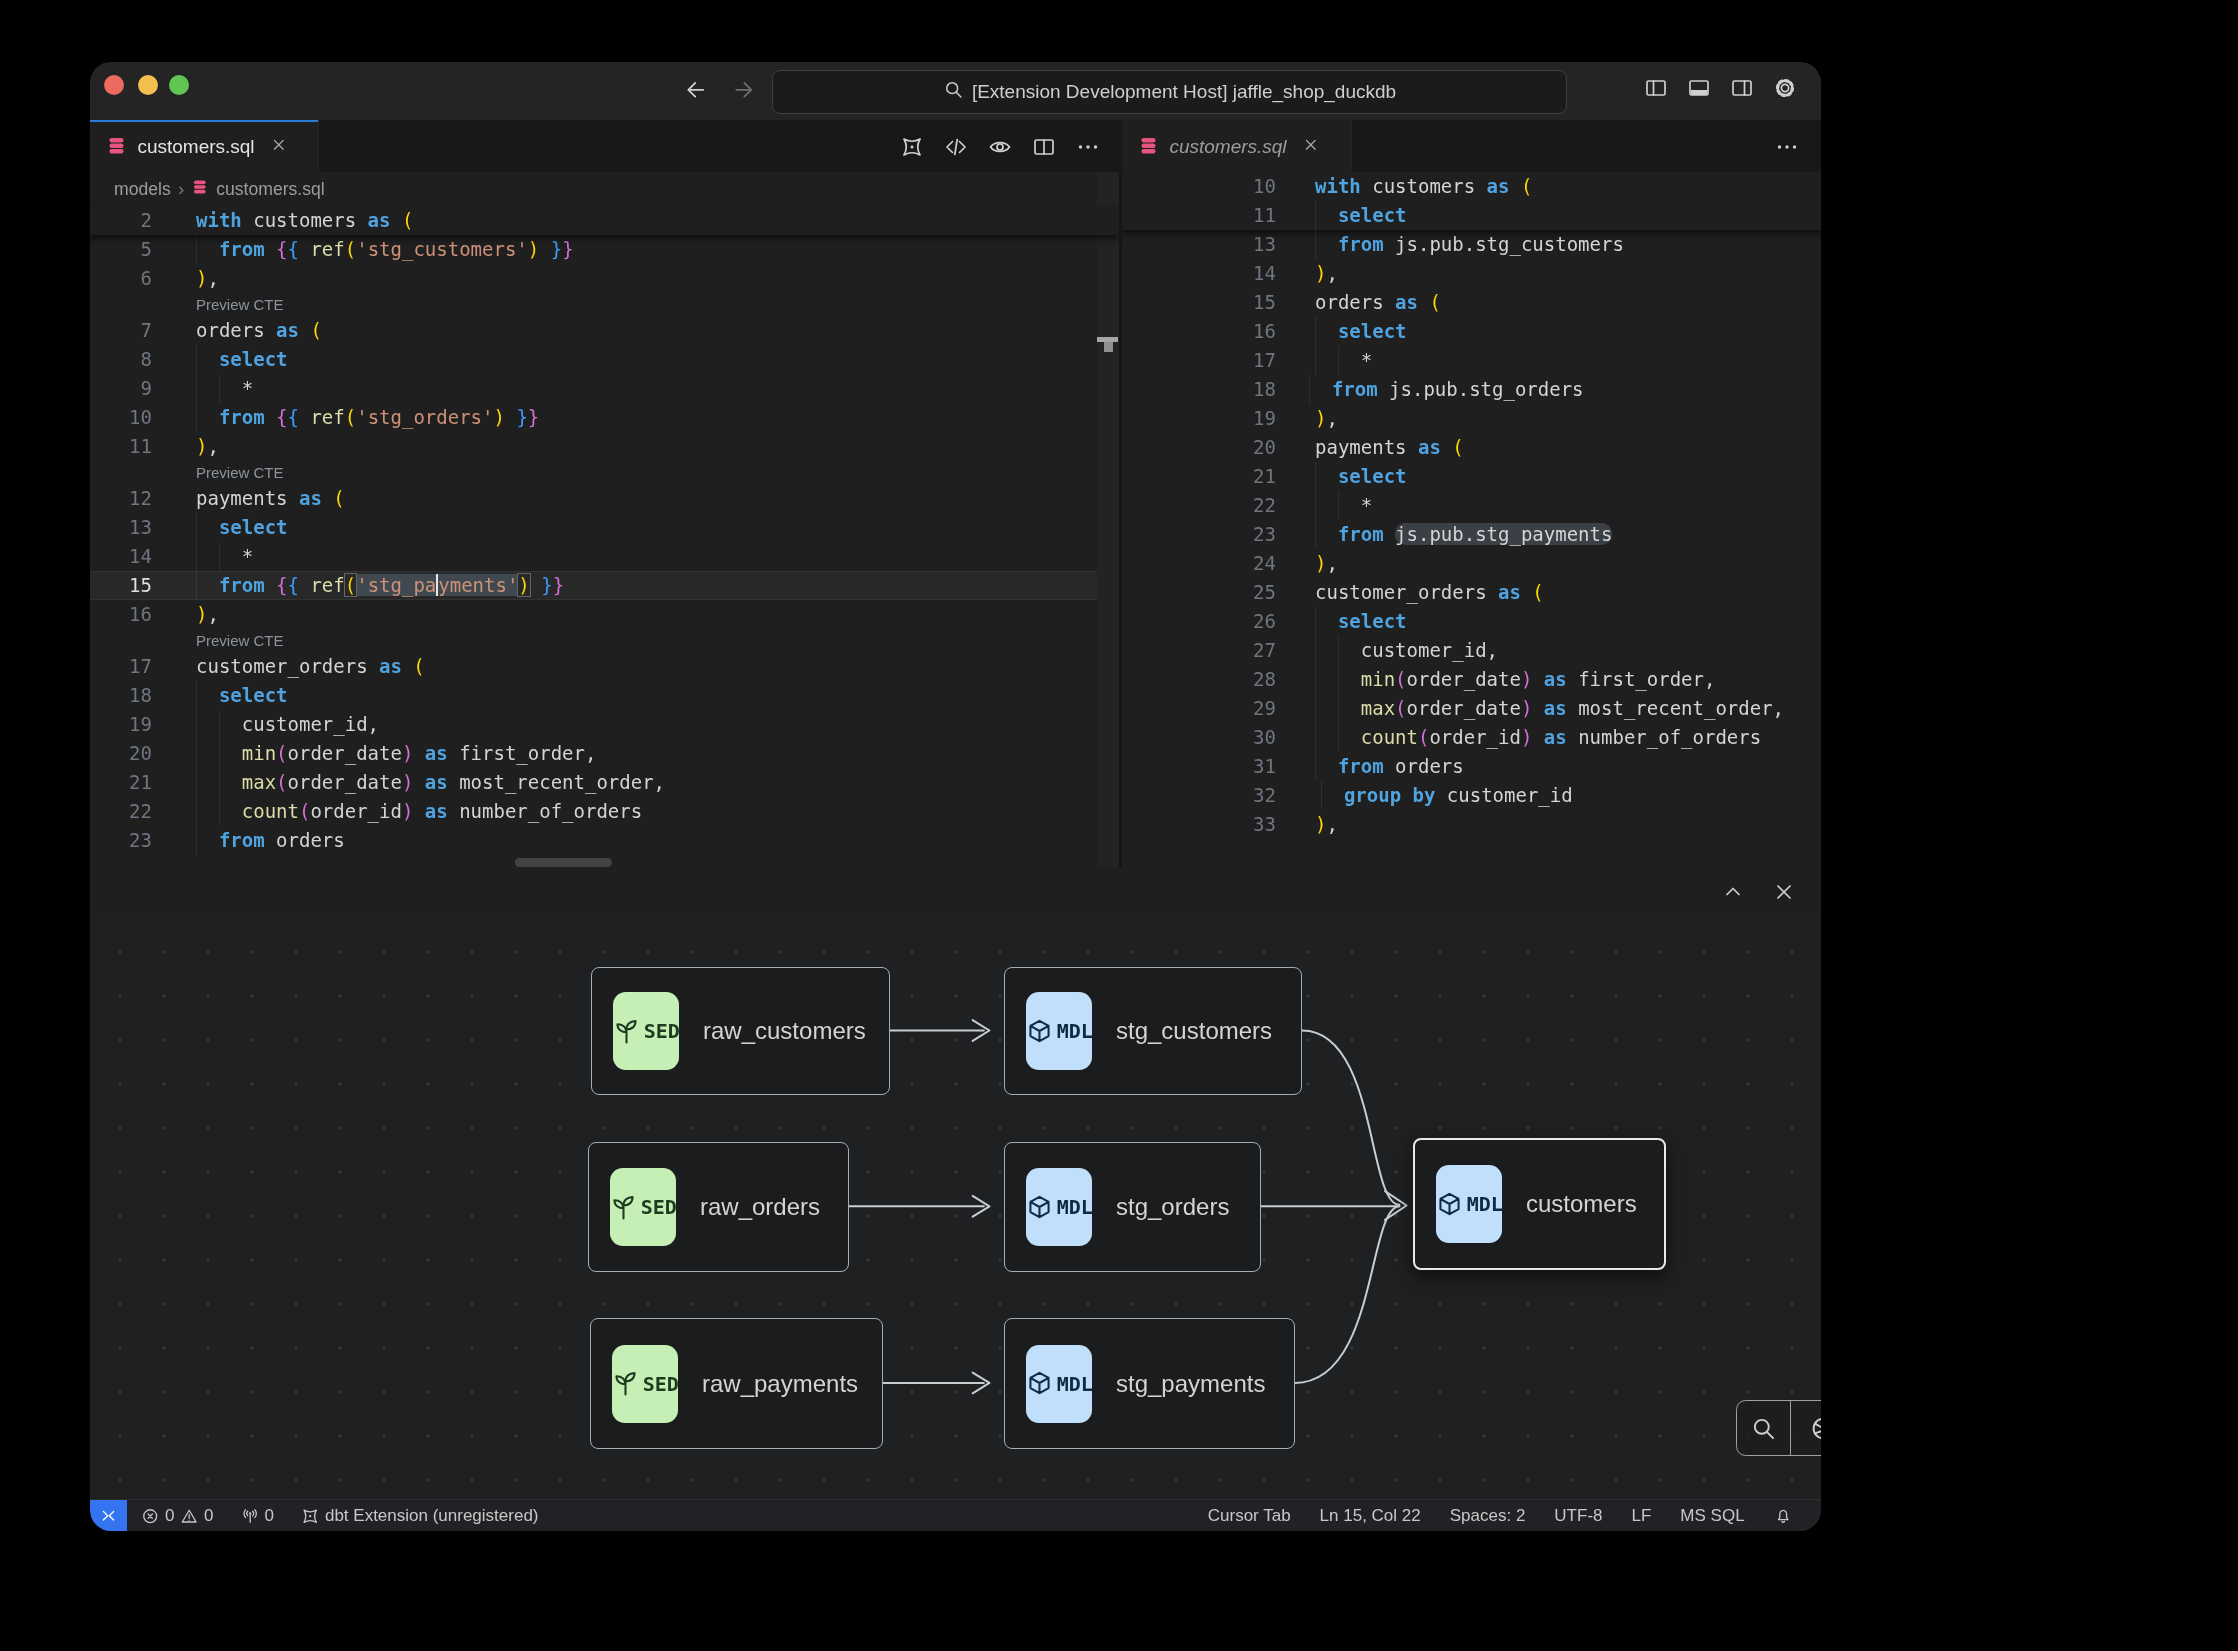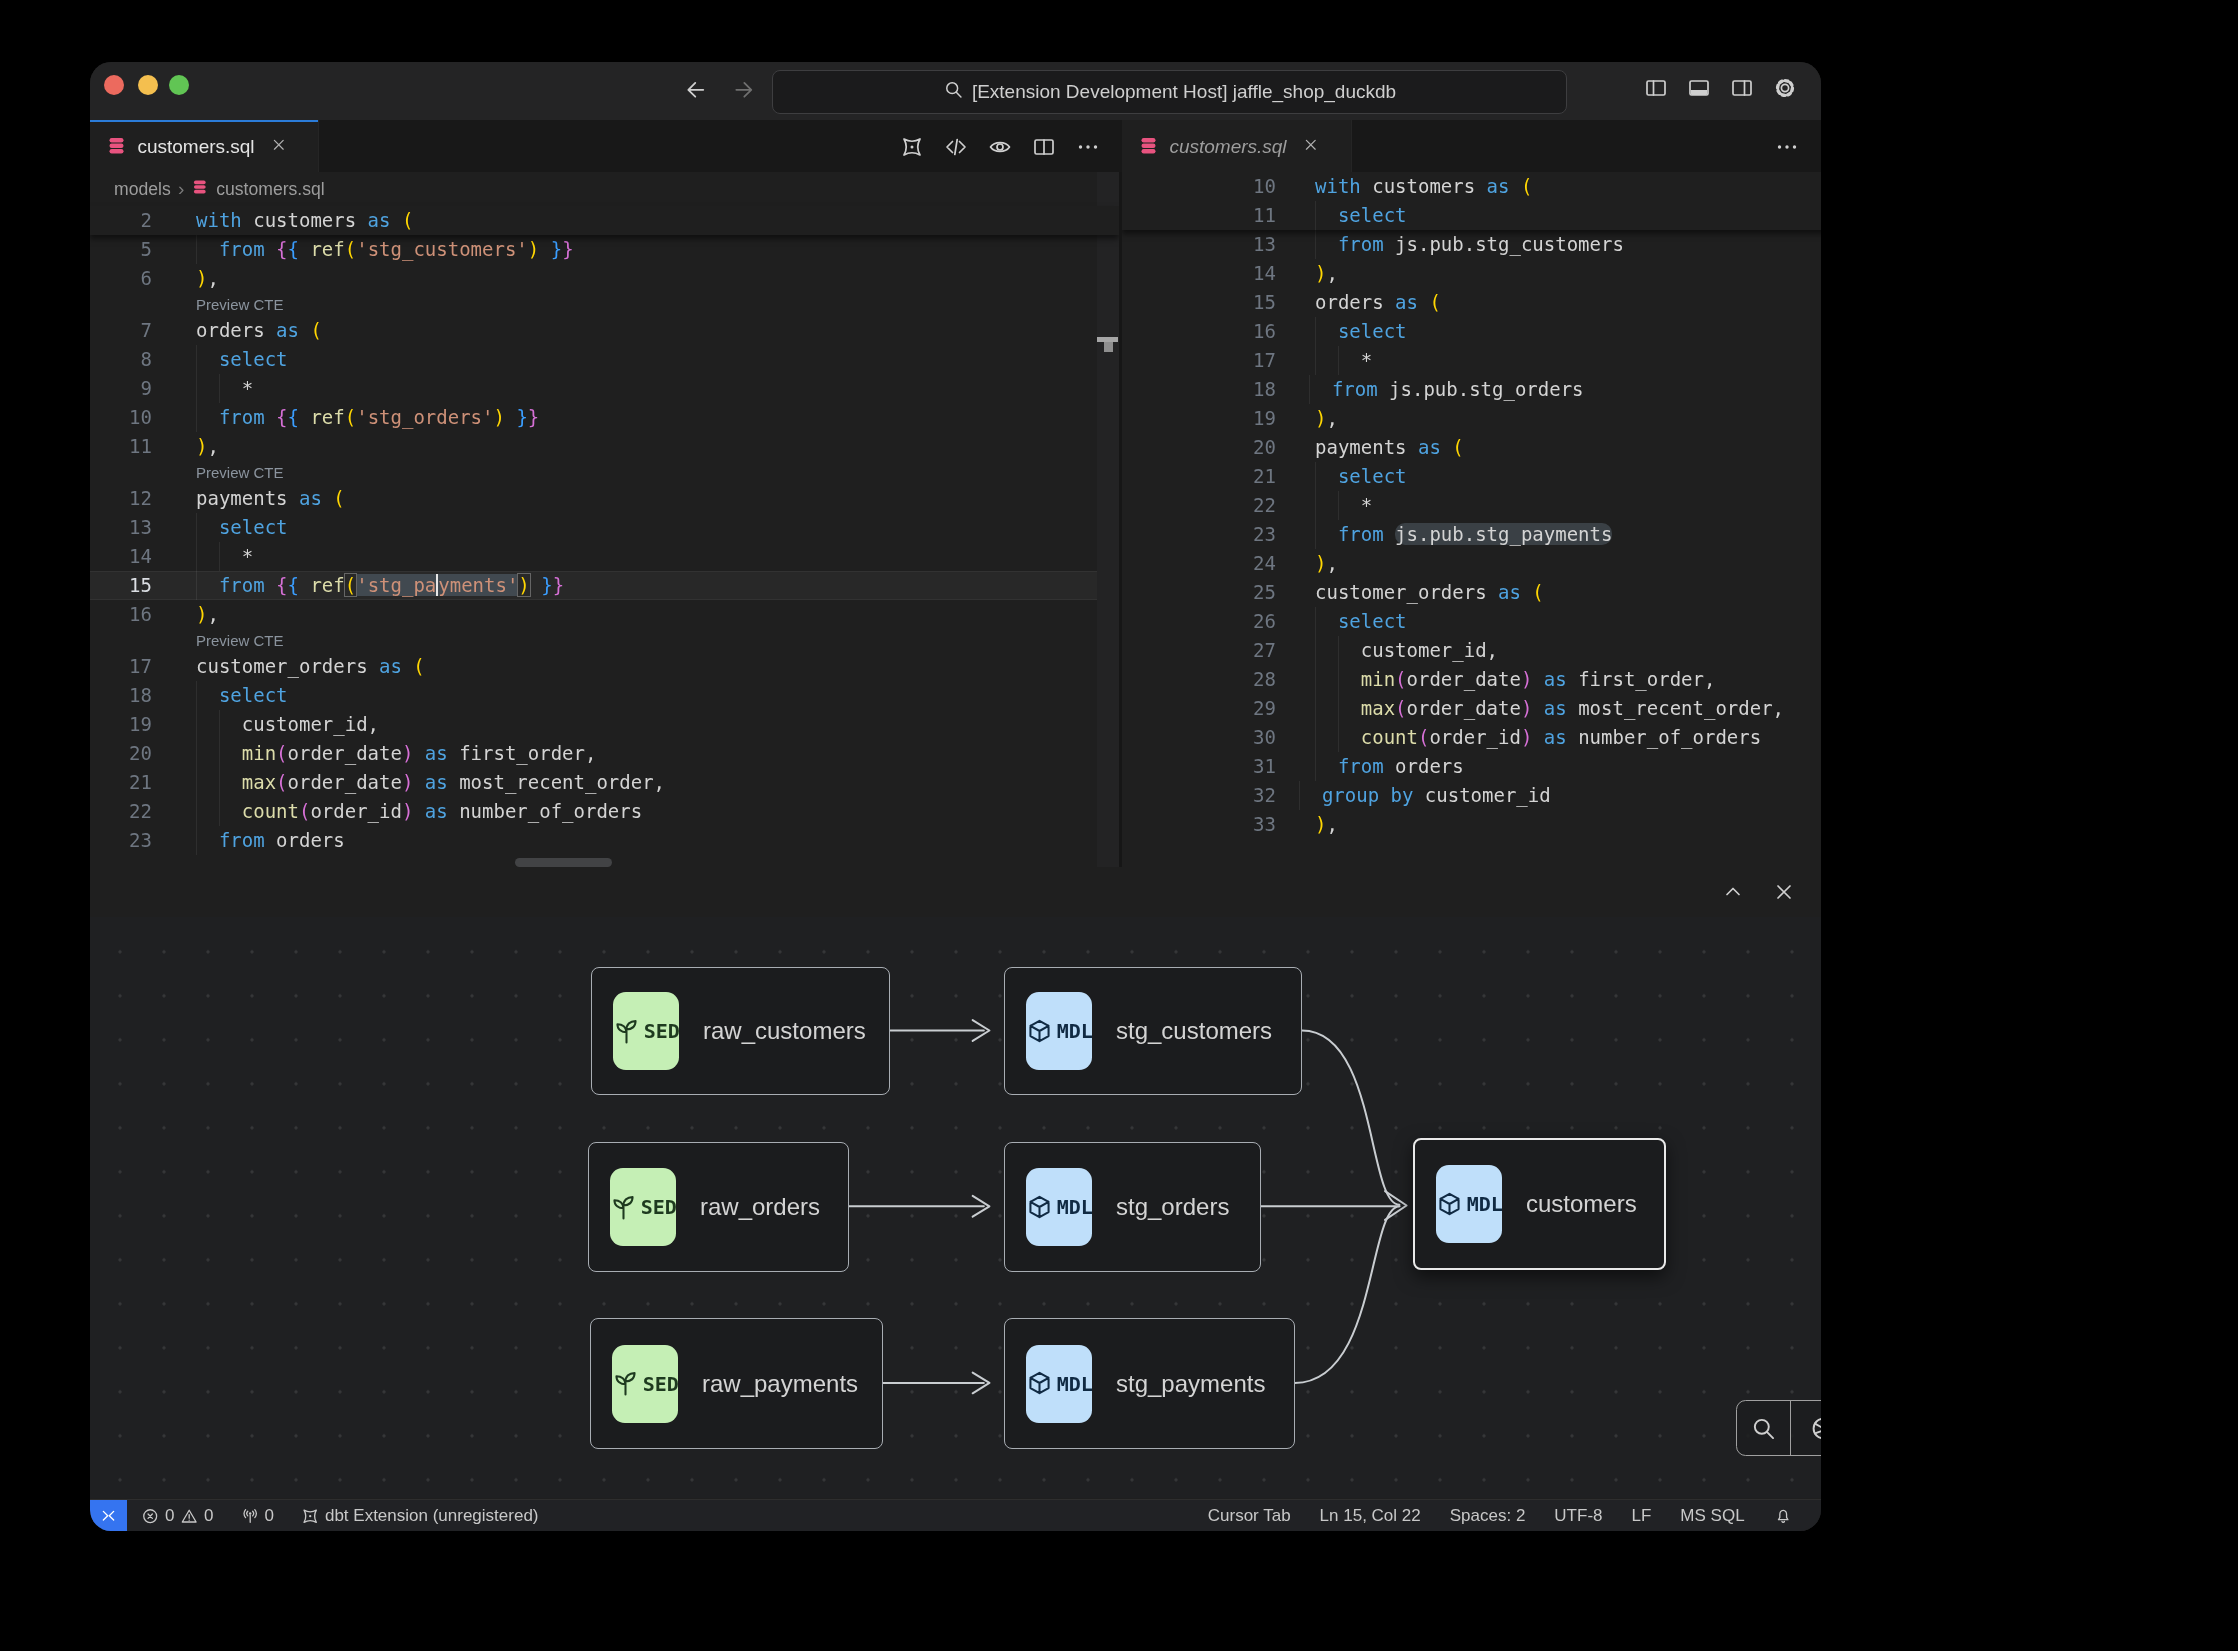--- a/index.html
+++ b/index.html
@@ -32,21 +32,21 @@
   #breadcrumb{position:absolute;left:24px;top:0;height:34px;display:flex;align-items:center;gap:7.2px;font-size:17.6px;color:#9d9d9d;}
   .sticky{position:absolute;left:0;width:100%;background:#1f1f1f;box-shadow:0 4px 5.6px rgba(0,0,0,.5);z-index:5;}
   .rowswrap{position:absolute;left:0;width:100%;}
   .crow{position:relative;height:29px;line-height:29px;font-family:"DejaVu Sans Mono",monospace;font-size:19px;white-space:pre;}
   .crow.active{background:rgba(255,255,255,.045);box-shadow:inset 0 0.8px 0 rgba(255,255,255,.07), inset 0 -0.8px 0 rgba(255,255,255,.07);}
   .lensrow{position:relative;height:23px;line-height:23px;font-size:15px;color:#8b949e;}
   .ln{position:absolute;left:0;top:0;text-align:right;color:#6e7681;font-family:"DejaVu Sans Mono",monospace;font-size:19px;}
   .crow.active .ln{color:#dbdee3;}
   .codeline{position:absolute;top:0;}
   .guide{position:absolute;top:0;width:0.8px;height:100%;background:rgba(255,255,255,.07);}
-  .tk.k{color:#4fa3e0;} .tk.i{color:#d4d4d4;} .tk.s{color:#ce9178;} .tk.f{color:#dcdcaa;}
+  .tk.k{color:#4fa3e0;font-weight:bold;} .tk.i{color:#d4d4d4;} .tk.s{color:#ce9178;} .tk.f{color:#dcdcaa;}
   .tk.g{color:#ffd602;} .tk.p{color:#d670d6;} .tk.b{color:#3b9eff;}
   .tk.sel{background:#414950;}
   .tk.hl{background:#3a4045;border-radius:10px;}
   .tk.bm{outline:0.8px solid #656565;outline-offset:-0.8px;}
   .caret{display:inline-block;width:2px;height:22.4px;background:#e7e7e7;vertical-align:-4px;}
   
   #l-lane{position:absolute;right:0;top:0;width:22.4px;height:695px;background:#232324;}
   #l-marker-bar{position:absolute;right:0.8px;top:165px;width:21.6px;height:4.8px;background:#a6a6a6;}
   #l-marker-sq{position:absolute;right:6.4px;top:170px;width:8.8px;height:9.6px;background:#8f8f8f;}
   #l-hthumb{position:absolute;left:425px;top:686px;width:97px;height:8.8px;background:#424345;border-radius:4.8px;}
@@ -274,21 +274,21 @@
           <div class="crow"><span class="ln" style="width: 154px;">22</span><div class="codeline" style="left: 193px;"><span class="tk i">    *</span><span class="guide" style="left: 0px;"></span><span class="guide" style="left: 23px;"></span></div></div>
           <div class="crow"><span class="ln" style="width: 154px;">23</span><div class="codeline" style="left: 193px;"><span class="tk k">  from </span><span class="tk i hl">js.pub.stg_payments</span><span class="guide" style="left: 0px;"></span></div></div>
           <div class="crow"><span class="ln" style="width: 154px;">24</span><div class="codeline" style="left: 193px;"><span class="tk g">)</span><span class="tk i">,</span></div></div>
           <div class="crow"><span class="ln" style="width: 154px;">25</span><div class="codeline" style="left: 193px;"><span class="tk i">customer_orders </span><span class="tk k">as </span><span class="tk g">(</span></div></div>
           <div class="crow"><span class="ln" style="width: 154px;">26</span><div class="codeline" style="left: 193px;"><span class="tk k">  select</span><span class="guide" style="left: 0px;"></span></div></div>
           <div class="crow"><span class="ln" style="width: 154px;">27</span><div class="codeline" style="left: 193px;"><span class="tk i">    customer_id,</span><span class="guide" style="left: 0px;"></span><span class="guide" style="left: 23px;"></span></div></div>
           <div class="crow"><span class="ln" style="width: 154px;">28</span><div class="codeline" style="left: 193px;"><span class="tk i">    </span><span class="tk f">min</span><span class="tk p">(</span><span class="tk i">order_date</span><span class="tk p">)</span><span class="tk k"> as </span><span class="tk i">first_order,</span><span class="guide" style="left: 0px;"></span><span class="guide" style="left: 23px;"></span></div></div>
           <div class="crow"><span class="ln" style="width: 154px;">29</span><div class="codeline" style="left: 193px;"><span class="tk i">    </span><span class="tk f">max</span><span class="tk p">(</span><span class="tk i">order_date</span><span class="tk p">)</span><span class="tk k"> as </span><span class="tk i">most_recent_order,</span><span class="guide" style="left: 0px;"></span><span class="guide" style="left: 23px;"></span></div></div>
           <div class="crow"><span class="ln" style="width: 154px;">30</span><div class="codeline" style="left: 193px;"><span class="tk i">    </span><span class="tk f">count</span><span class="tk p">(</span><span class="tk i">order_id</span><span class="tk p">)</span><span class="tk k"> as </span><span class="tk i">number_of_orders</span><span class="guide" style="left: 0px;"></span><span class="guide" style="left: 23px;"></span></div></div>
           <div class="crow"><span class="ln" style="width: 154px;">31</span><div class="codeline" style="left: 193px;"><span class="tk k">  from </span><span class="tk i">orders</span><span class="guide" style="left: 0px;"></span></div></div>
-          <div class="crow"><span class="ln" style="width: 154px;">32</span><div class="codeline" style="left: 177px;"><span class="tk k">  group by </span><span class="tk i">customer_id</span><span class="guide" style="left: 0px;"></span></div></div>
+          <div class="crow"><span class="ln" style="width: 154px;">32</span><div class="codeline" style="left: 199px;"><span class="tk k">  group by </span><span class="tk i">customer_id</span><span class="guide" style="left: 0px;"></span></div></div>
           <div class="crow"><span class="ln" style="width: 154px;">33</span><div class="codeline" style="left: 193px;"><span class="tk g">)</span><span class="tk i">,</span></div></div>
         </div>
       <div id="r-lanetop"></div>
       <div id="r-vthumb"></div>
     </div>
   </div>
 
   <div id="panel-right">
       <span class="tbbtn">
         <svg class="ic" width="24" height="24" viewBox="0 0 24 24" style="fill:none;stroke:currentColor;stroke-width:1.7;stroke-linecap:round;stroke-linejoin:round;">

